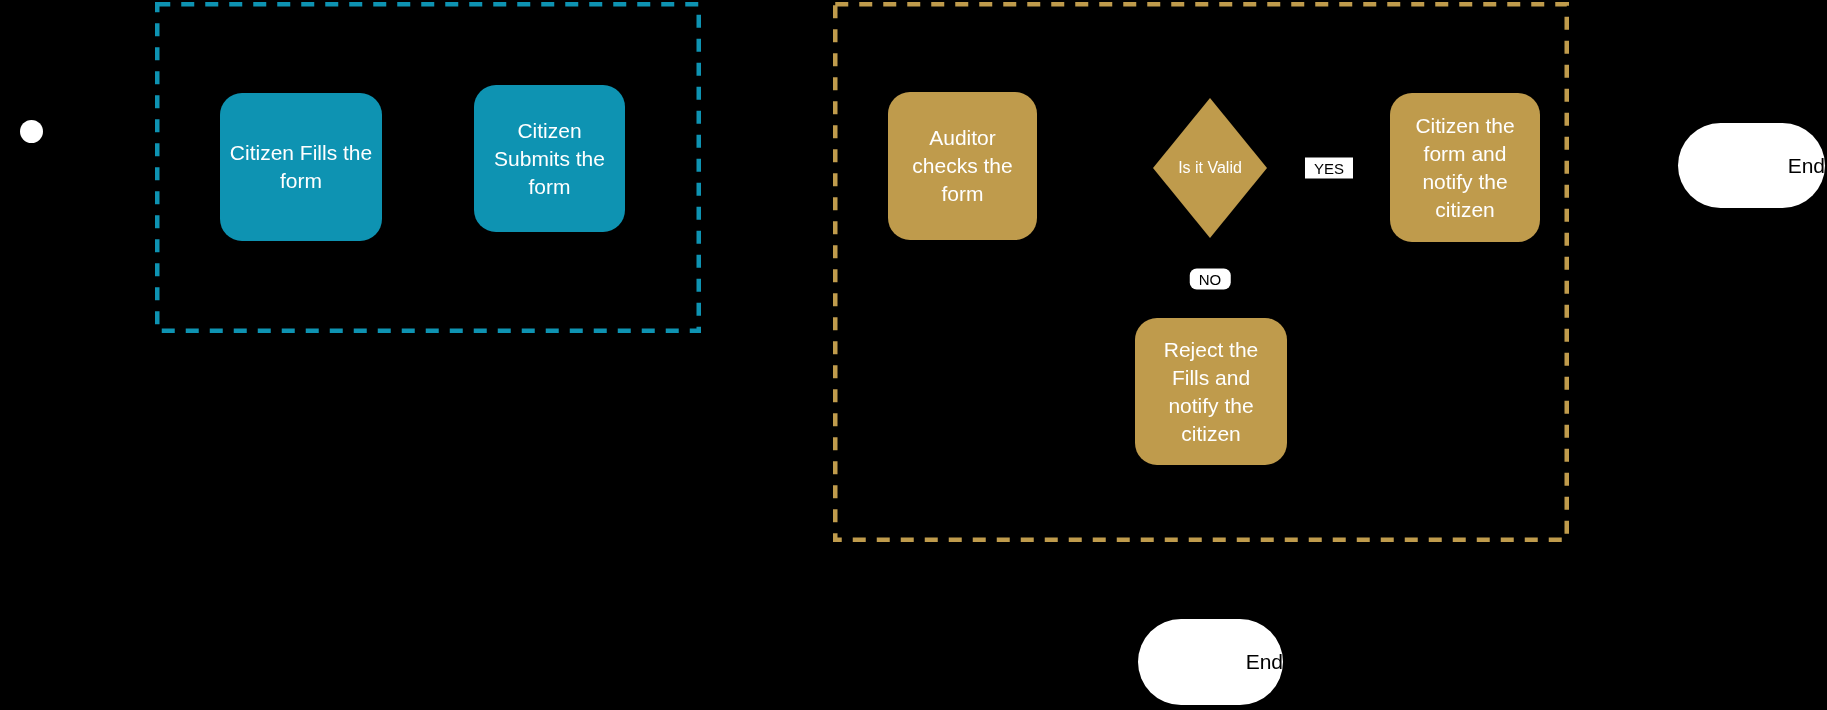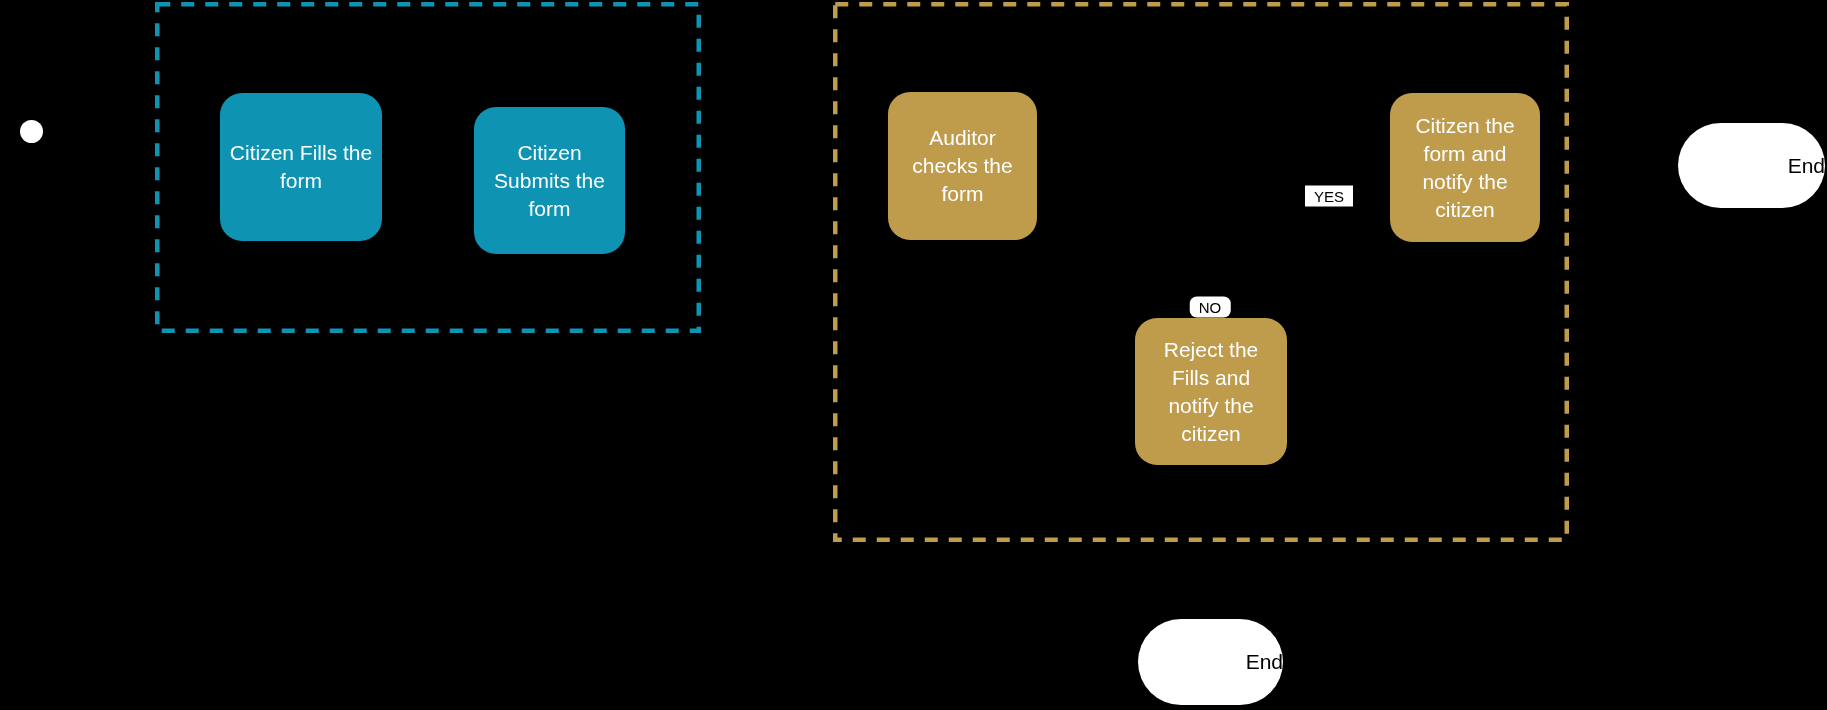--- a/index.html
+++ b/index.html
@@ -39,21 +39,21 @@
     color: var(--color-node_text, #ffffff);
     font-size: 21px;
     line-height: 28px;
     padding: 6px 9px;
     box-sizing: border-box;
   }
   .task.teal { background: var(--color-citizen_lane, #0e93b2); }
   .task.gold { background: var(--color-auditor_lane, #bf9b4c); }
 
   .task-citizen-fills   { left: 220px;  top: 93px;  width: 162px; height: 148px; }
-  .task-citizen-submits { left: 474px;  top: 107px;  width: 151px; height: 147px; }
+  .task-citizen-submits { left: 474px;  top: 85px;  width: 151px; height: 147px; }
   .task-auditor-checks  { left: 888px;  top: 92px;  width: 149px; height: 148px; }
   .task-confirm         { left: 1390px; top: 93px;  width: 150px; height: 149px; }
   .task-reject          { left: 1135px; top: 318px; width: 152px; height: 147px; }
 
   
   .decision {
     left: 1153px; top: 98px;
     width: 114px; height: 140px;
     background: var(--color-auditor_lane, #bf9b4c);
     clip-path: polygon(50% 0, 100% 50%, 50% 100%, 0 50%);
@@ -80,21 +80,20 @@
 
   
   .edge-label {
     background: var(--color-edge_label_bg, #ffffff);
     color: var(--color-edge_label_text, #000000);
     font-size: 15px;
     line-height: 17px;
     padding: 2px 9px;
     transform: translate(-50%, -50%);
     white-space: nowrap;
-    margin-top: 28px;
   }
   .edge-label-yes { left: 1329px; top: 168px; }
   .edge-label-no  { left: 1210px; top: 279px; border-radius: 7px; }
 </style>
 </head>
 <body>
 
 <div class="canvas">
 
   <div class="abs start-node"></div>
@@ -112,20 +111,23 @@
   </div>
 
   <div class="abs task teal task-citizen-submits">
     <span>Citizen Submits the form</span>
   </div>
 
   <div class="abs task gold task-auditor-checks">
     <span>Auditor checks the form</span>
   </div>
 
+  <div class="abs decision">
+    <span>Is it Valid</span>
+  </div>
 
   <div class="abs task gold task-confirm">
     <span>Citizen the form and notify the citizen</span>
   </div>
 
   <div class="abs task gold task-reject">
     <span>Reject the Fills and notify the citizen</span>
   </div>
 
   <div class="abs edge-label edge-label-yes">YES</div>

